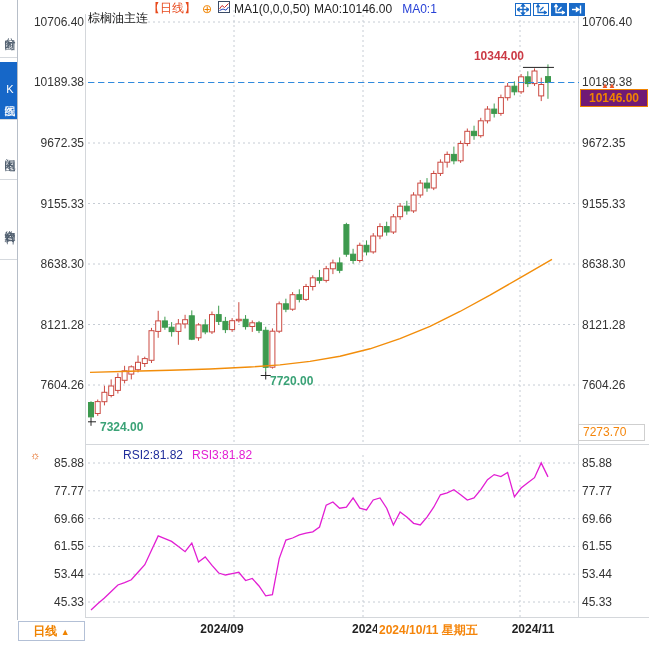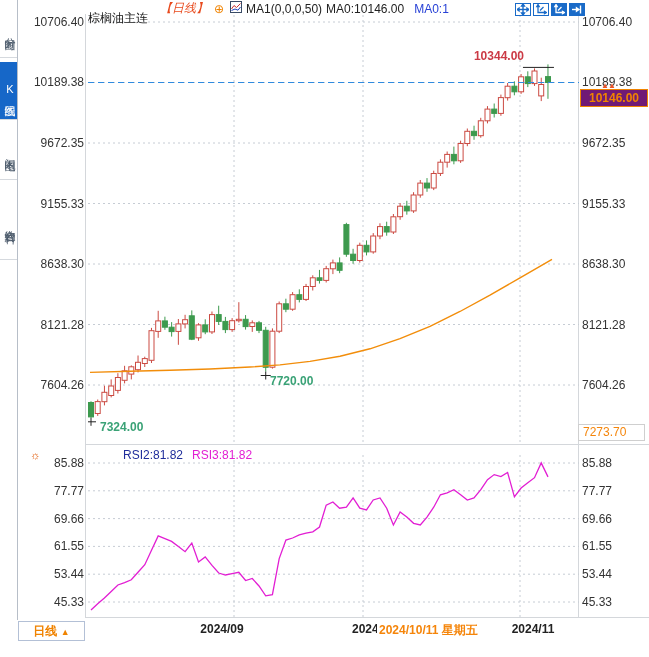--- a/index.html
+++ b/index.html
@@ -9,21 +9,21 @@
   #sidebar{position:absolute;left:0;top:0;width:17px;height:620px;background:#fff;z-index:6;}
   #sidebar-border{position:absolute;left:17px;top:0;width:1px;height:620px;background:#b7bec8;z-index:6;}
   .side-tab{position:absolute;left:0;width:17px;writing-mode:vertical-rl;text-orientation:upright;
             font-size:11px;letter-spacing:1px;color:#4b5a6b;text-align:center;cursor:pointer;
             border-bottom:1px solid #d5d9de;padding:3px 0;box-sizing:border-box;}
   .side-tab.active{background:#1667c8;color:#fff;}
   
   #header{position:absolute;left:88px;top:1px;height:15px;display:flex;align-items:center;
           font-size:12px;white-space:nowrap;z-index:5;}
   #header .t{color:#111;margin-top:20px;}
-  #header .period{color:#e8491c;margin-left:12px;font-style:italic;}
+  #header .period{color:#e8491c;margin-left:0;}
   #header .plus{color:#f08300;margin:0 4px 0 6px;font-size:12px;}
   #header .ma{color:#222;margin-left:4px;}
   #header .ma0short{color:#2741d6;margin-left:10px;}
   .mini-chart-icon{display:inline-block;margin-left:2px;}
   
   #toolbar{position:absolute;left:515px;top:3px;display:flex;gap:2px;z-index:7;}
   .tool{width:16px;height:13px;box-sizing:border-box;border:1px solid #1a6bc8;background:#fff;
         display:flex;align-items:center;justify-content:center;cursor:pointer;}
   .tool.filled{background:#1a6bc8;}
   

